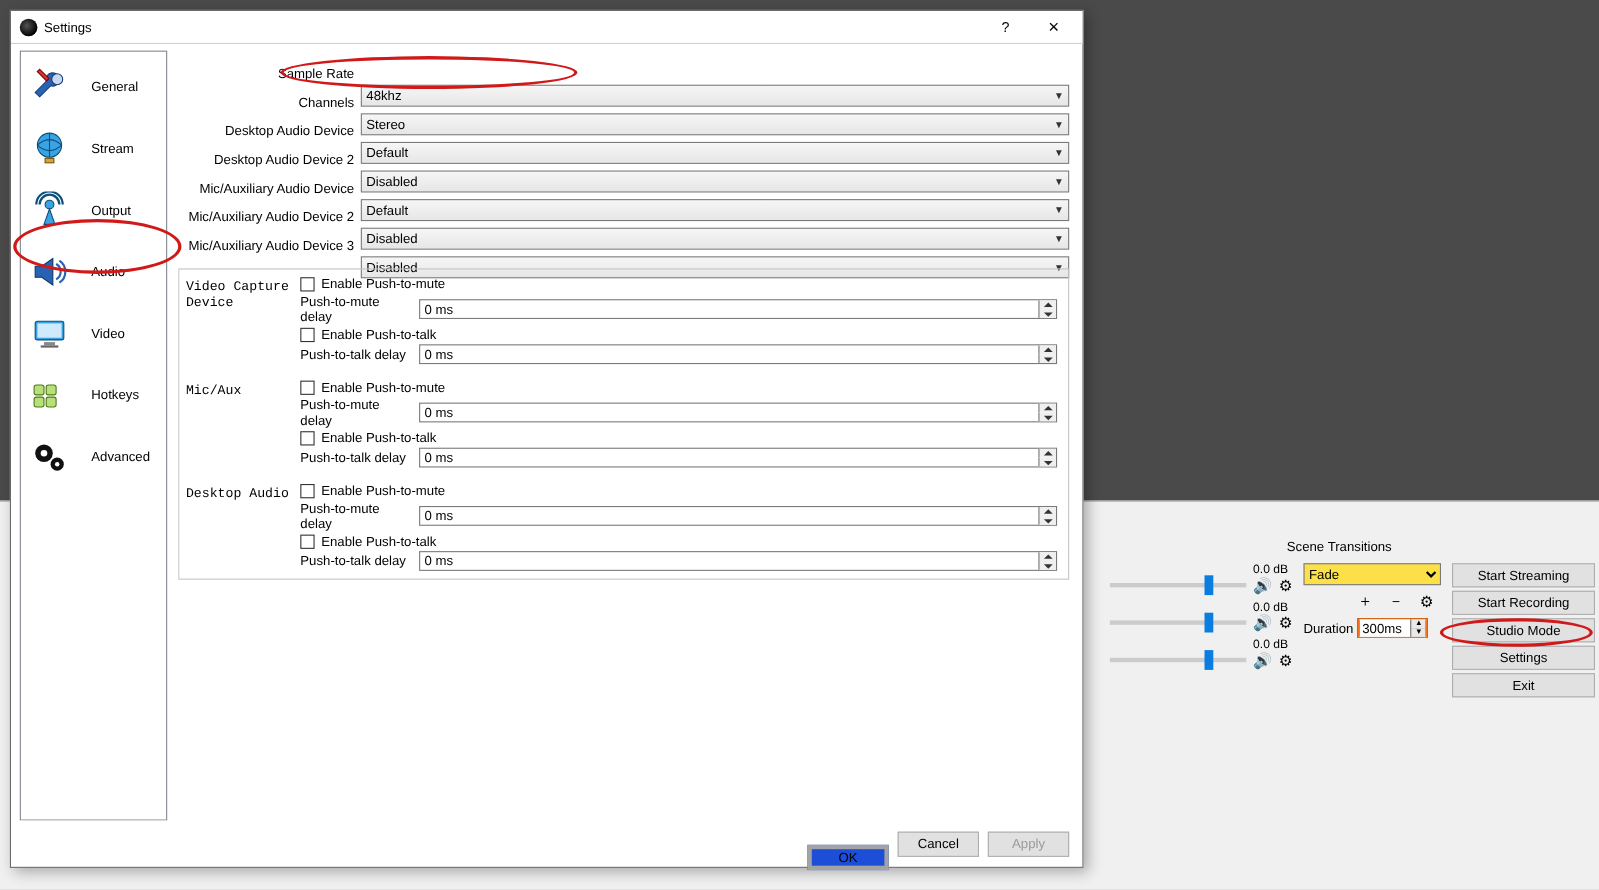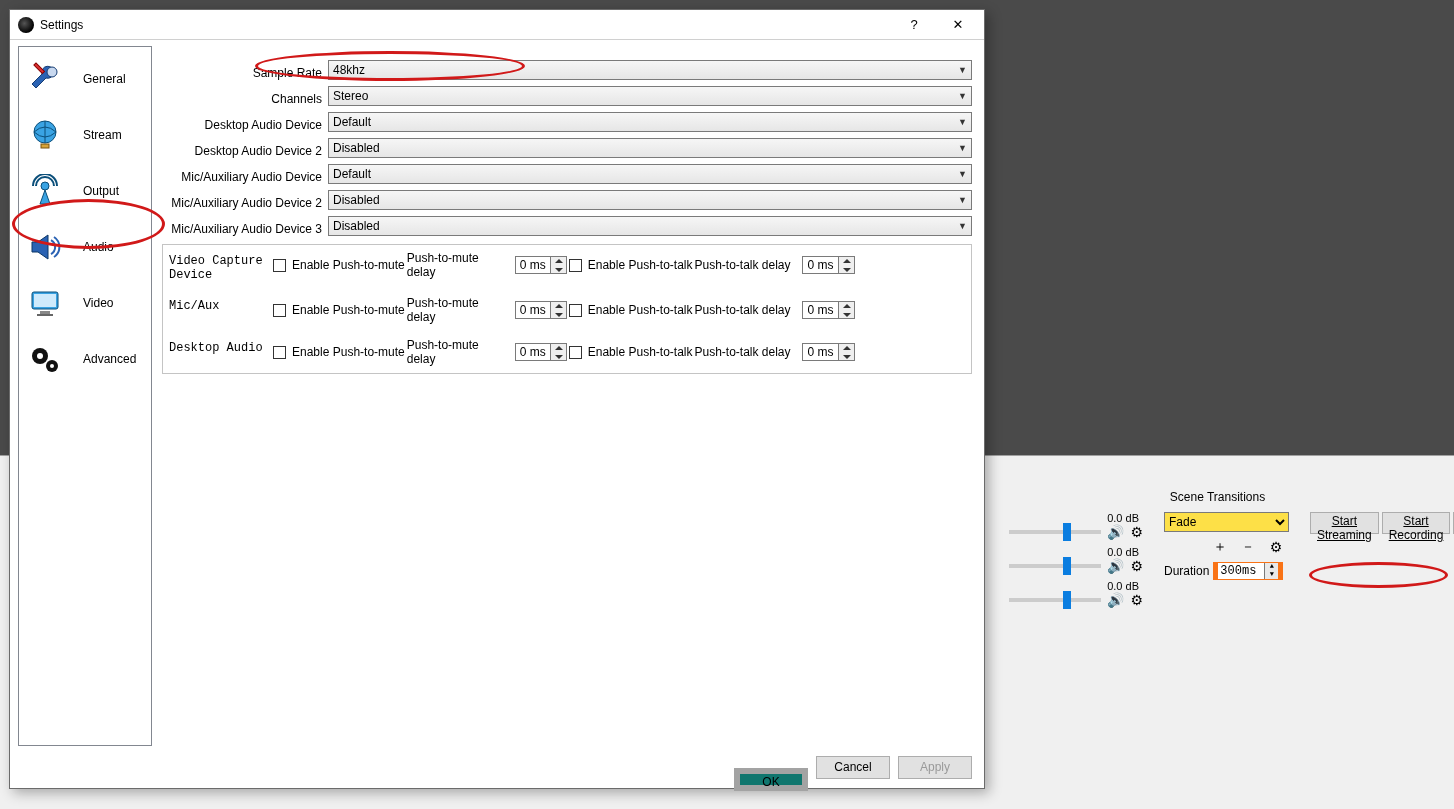--- a/index.html
+++ b/index.html
@@ -29,21 +29,21 @@
   .bg-dark {
     position: absolute;
     left: 985px; top: 0;
     width: 469px; height: 455px;
     background: #4a4a4a;
   }
   .scene-title {
     text-align: center;
     margin: 6px 0 8px 0;
   }
-  .bg-col-btns { width: 140px; display:flex; gap:3px;text-decoration:underline;}
+  .bg-col-btns { width: 140px; display:flex; flex-direction:column; gap:3px;}
   .mixer {
     width: 180px;
   }
   .mixer-row { margin-bottom:6px; }
   .mixer-db { text-align:right; font-size:11px; padding-right:4px; }
   .mixer-ctrl { display:flex; justify-content:flex-end; align-items:center; gap:6px; }
   .mixer-track {
     height: 4px; background:#ccc; position:relative; margin:2px 0;
   }
   .mixer-thumb {
@@ -61,25 +61,24 @@
     font-family: inherit;
     font-size: 12px;
   }
   .combo-small {
     height: 20px;
     border:1px solid #7a7a7a;
     background:#fde047;
   }
   .spinbox {
     display:inline-flex;
-    border:5px solid #f97316;
+    border:2px solid #f97316;
     background:#000000;
     height:18px;
     align-items:center;
-    font-family:Liberation Mono, monospace;
   }
   .spinbox input {
     border:none; width:46px; height:16px; padding:0 2px; font-size:12px;
   }
   .spin-btns {
     display:flex; flex-direction:column; width:14px;
   }
   .spin-btns div {
     height:8px; border-left:1px solid #7a7a7a; background:#e9e9e9;
     font-size:7px; line-height:7px; text-align:center; cursor:pointer;
@@ -138,21 +137,21 @@
   }
   .side-ico { width:36px;height:36px; display:flex;align-items:center;justify-content:center; }
 
   .main {
     flex:1; display:flex; flex-direction:column; overflow:hidden;
   }
 
   
   .form-area { padding-top:8px; }
   .form-row {
-    display:flex; align-items:flex-end; height:26px;
+    display:flex; align-items:center; height:26px;
   }
   .form-label {
     width:166px; text-align:right; padding-right:6px;
   }
   .form-ctrl { flex:1; padding-right:4px;margin-top:40px; }
   .dd {
     width:100%; height:20px;
     border:1px solid #7a7a7a;
     background:linear-gradient(#f6f6f6,#e6e6e6);
     display:flex; align-items:center; justify-content:space-between;
@@ -166,21 +165,21 @@
     margin:8px 4px 0 0;
     padding:6px 10px 6px 0;
   }
   .grp-row {
     display:flex; align-items:center; min-height:20px; margin:1px 0;
   }
   .grp-left {
     width:110px; text-align:left; padding-left:6px; align-self:flex-start; padding-top:3px;font-family:Liberation Mono, monospace;
   }
   .grp-mid {
-    flex:1; display:flex; flex-direction:row; gap:2px;
+    flex:1; display:flex; flex-direction:column; gap:2px;
   }
   .chk-row { display:flex; align-items:center; gap:6px; }
   .chk {
     width:13px;height:13px;border:1px solid #333;background:#fff;display:inline-block;
     cursor:pointer;
   }
   .delay-row { display:flex; align-items:center; gap:6px; }
   .delay-label { width:102px; }
   .delay-spin {
     flex:1;
@@ -201,21 +200,21 @@
     display:flex; justify-content:flex-end; align-items:center;
     gap:8px; padding:0 12px;
   }
   .dlg-btn {
     width:74px; height:23px;
     border:1px solid #adadad;
     background:#e1e1e1;
     font-size:12px;
     cursor:pointer;
   }
-  .dlg-btn.primary { border:6px solid #a3a3a3; background:#0f766e;margin-top:24px; }
+  .dlg-btn.primary { border:4px solid #a3a3a3; background:#1d4ed8;margin-top:24px; }
   .dlg-btn.disabled { color:#9a9a9a; cursor:default; }
 
   
   .anno {
     position:absolute; border:3px solid #d11919; border-radius:50%;
     pointer-events:none;
     z-index: 50;
   }
 
   
@@ -223,21 +222,21 @@
 </style>
 </head>
 <body>
 
 <div class="bg-dark"></div>
 <div class="bg-panel"></div>
 
 <div class="bg-right">
   <div class="scene-title">Scene Transitions</div>
 
-  <div style="display:flex; gap:21px;padding-left:24px;">
+  <div style="display:flex; gap:10px;padding-left:24px;">
 
     <div class="mixer">
       <div class="mixer-row">
         <div class="mixer-db">0.0 dB</div>
         <div class="mixer-ctrl">
           <div style="flex:1">
               <div class="mixer-track">
                 <div class="mixer-thumb"></div>
               </div>
             </div>
@@ -369,20 +368,31 @@
               <rect x="6" y="8" width="22" height="13" fill="#cfeafc"></rect>
               <rect x="12" y="25" width="10" height="3" fill="#888"></rect>
               <rect x="9" y="28" width="16" height="2" fill="#666"></rect>
             </svg>
         </div>
         <span>Video</span>
       </div>
       <div class="side-item">
         <div class="side-ico">
           <svg width="34" height="34" viewBox="0 0 34 34">
+            <rect x="3" y="8" width="9" height="9" rx="2" fill="#b7e07a" stroke="#4f7a16"></rect>
+            <rect x="14" y="8" width="9" height="9" rx="2" fill="#b7e07a" stroke="#4f7a16"></rect>
+            <rect x="3" y="19" width="9" height="9" rx="2" fill="#b7e07a" stroke="#4f7a16"></rect>
+            <rect x="14" y="19" width="9" height="9" rx="2" fill="#b7e07a" stroke="#4f7a16"></rect>
+          </svg>
+        </div>
+        <span>Hotkeys</span>
+      </div>
+      <div class="side-item">
+        <div class="side-ico">
+          <svg width="34" height="34" viewBox="0 0 34 34">
             <g fill="#111">
                 <circle cx="12" cy="14" r="8"></circle>
                 <circle cx="24" cy="24" r="6"></circle>
               </g>
             <g fill="#fff">
                 <circle cx="12" cy="14" r="3"></circle>
                 <circle cx="24" cy="24" r="2"></circle>
               </g>
           </svg>
         </div>

